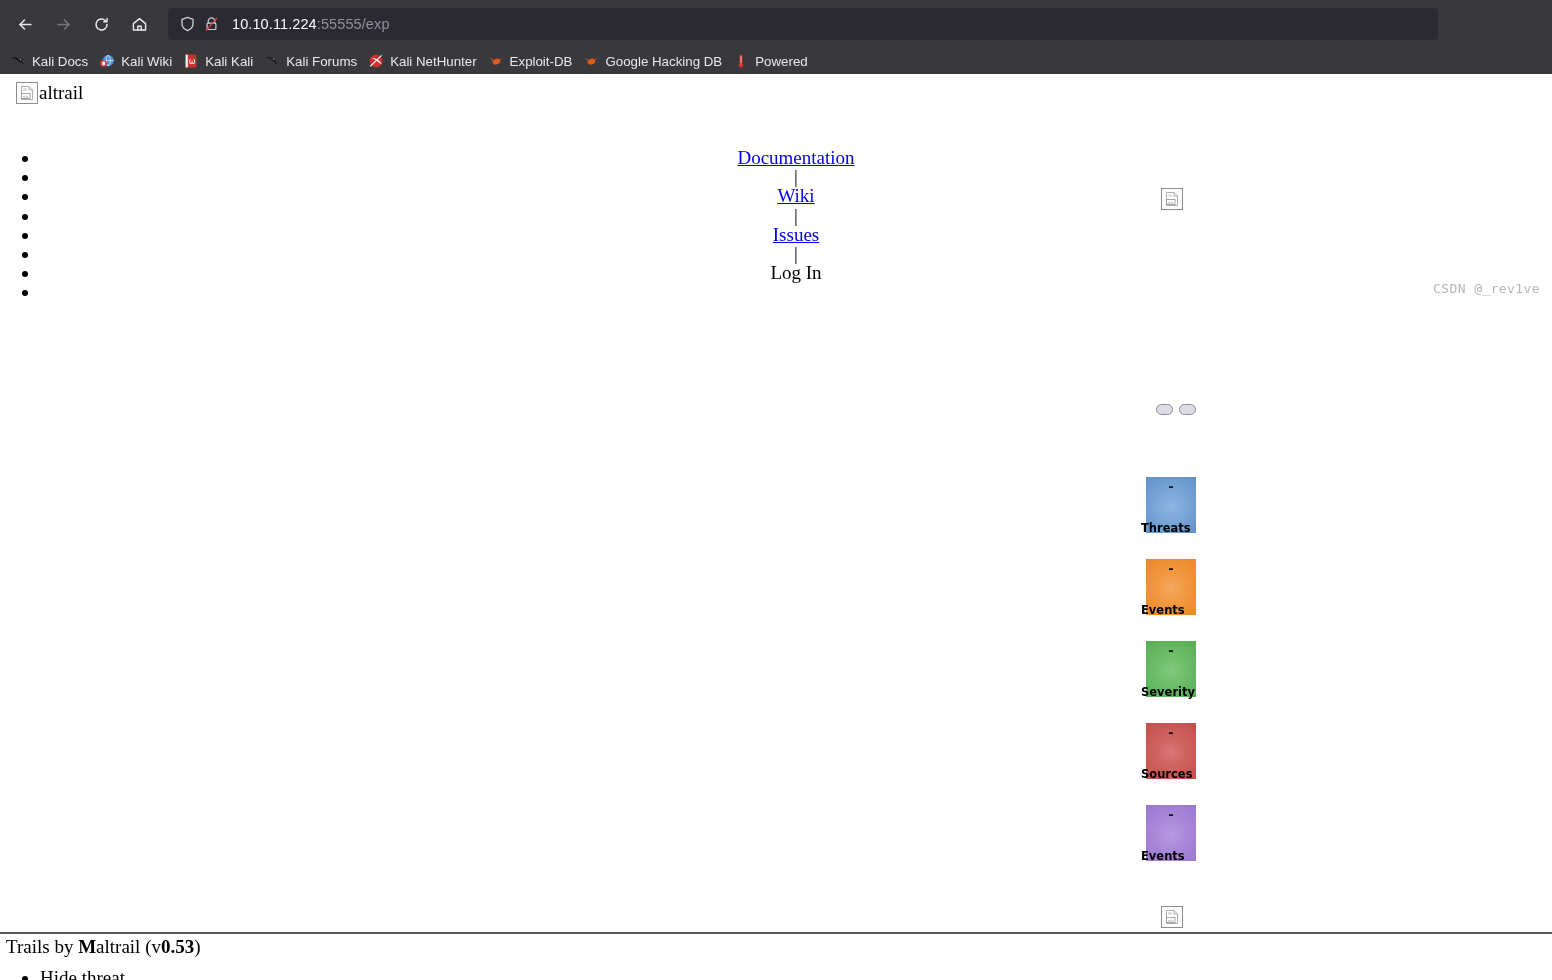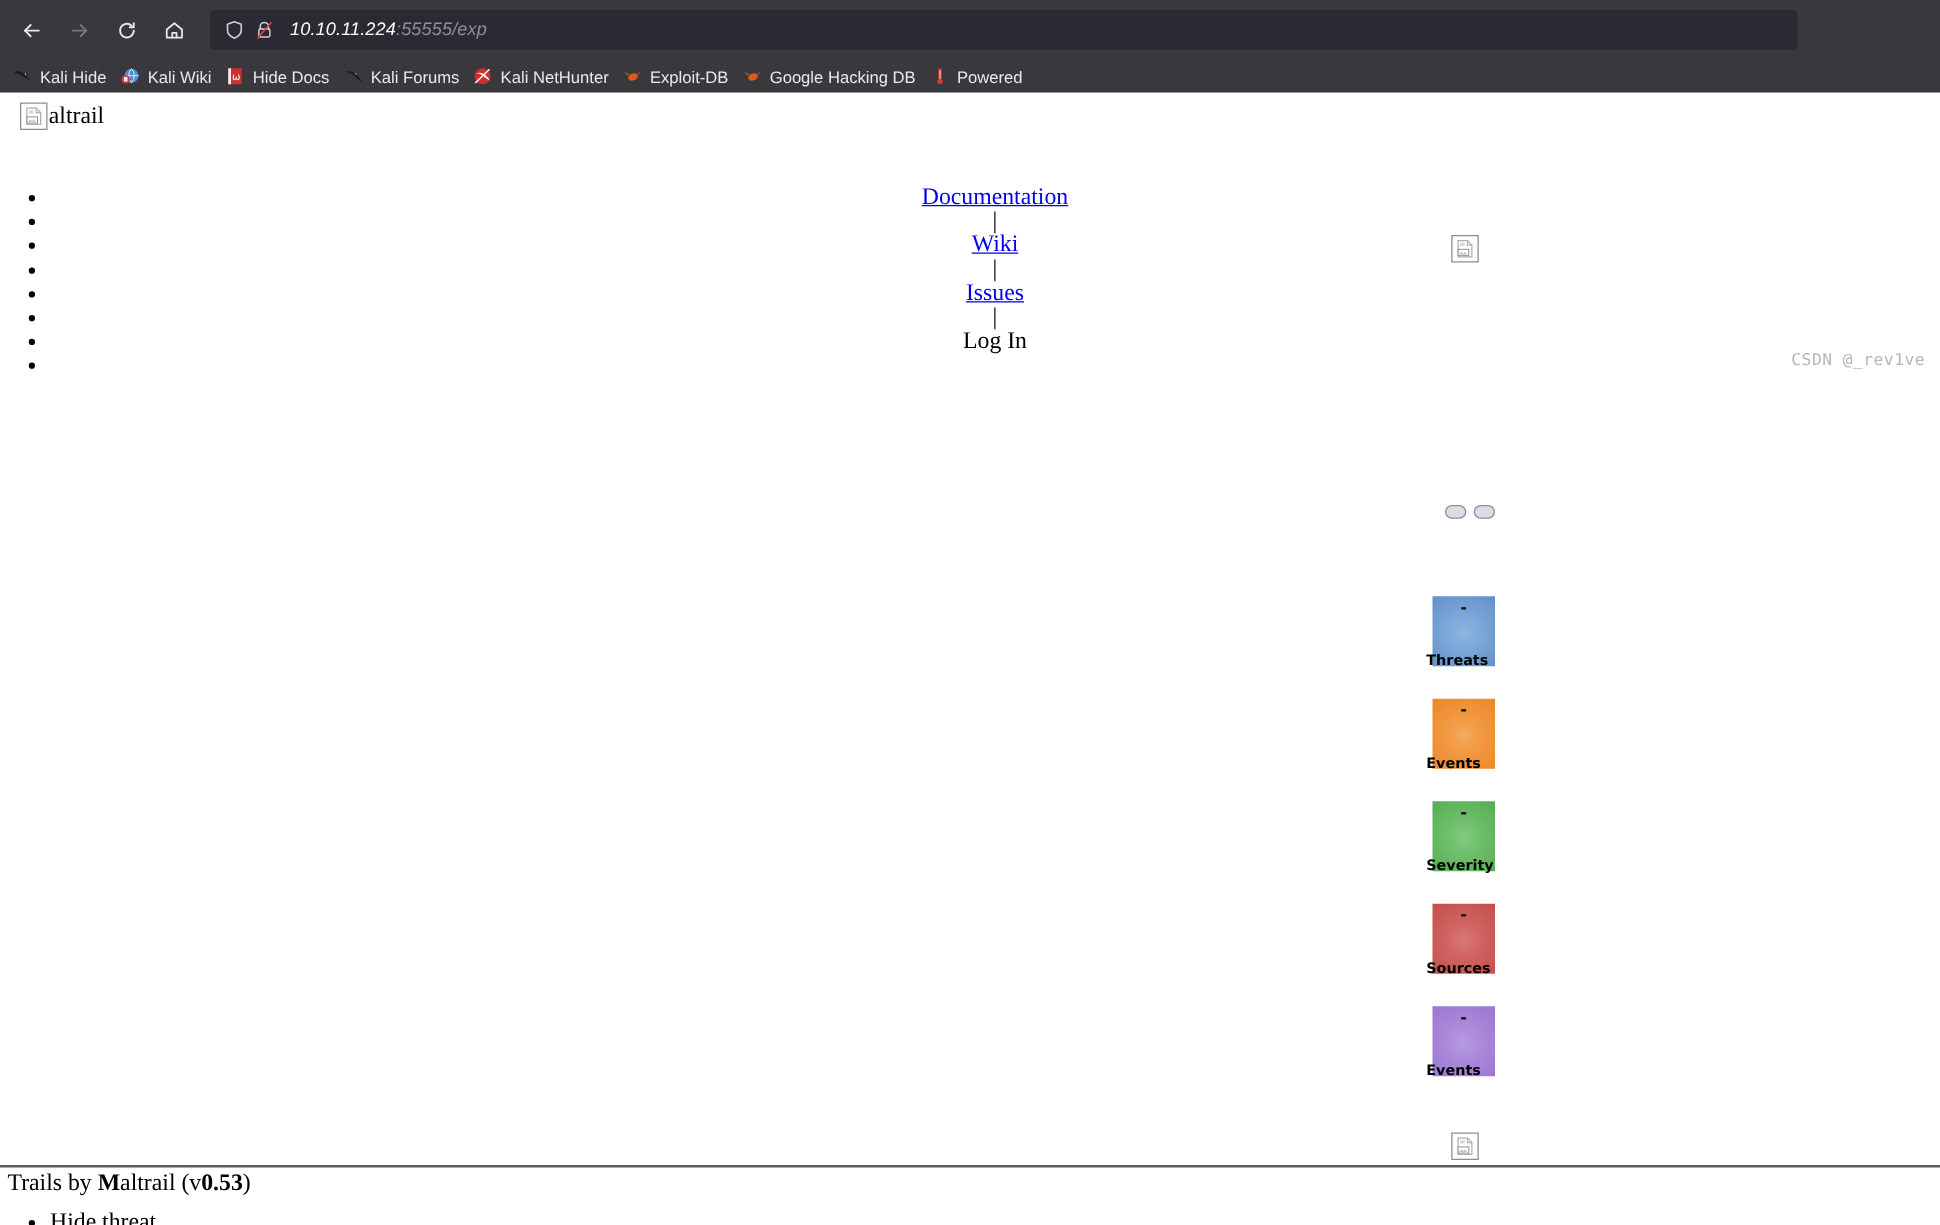--- a/index.html
+++ b/index.html
@@ -62,21 +62,20 @@
     align-items: center;
     justify-content: center;
     margin-right: 2px;
   }
   #url-text {
     font-size: 14.5px;
     color: #fbfbfe;
     margin-left: 8px;
     white-space: nowrap;
     letter-spacing: 0.1px;
-    font-style: italic;
   }
   #url-text .dim { color: #8f8f9d; }
 
   #bookmarks-bar {
     height: 26px;
     display: flex;
     align-items: center;
     padding-left: 6px;
     box-sizing: border-box;
   }
@@ -327,21 +326,21 @@
   <div id="bookmarks-bar">
 
     <div class="bm">
       <span class="bm-ico">
         <svg width="16" height="16" viewBox="0 0 16 16">
           <path d="M1 5 C4 3 7 4 9 6 C10.5 7.5 12 9 14.5 11 C12 10.5 10 9.5 8 8 C6 6.5 3.5 5.2 1 5 Z" fill="#1b1b1f"></path>
           <path d="M9.5 5.6 C11 5.2 12.6 5.8 13.6 6.8 C12.4 6.6 11 6.6 9.8 7 Z" fill="#1b1b1f"></path>
           <circle cx="10.4" cy="6.2" r="0.55" fill="#e8e8ed"></circle>
         </svg>
       </span>
-      <span class="bm-label">Kali Hide</span>
+      <span class="bm-label">Kali Docs</span>
     </div>
 
     <div class="bm">
       <span class="bm-ico">
         <svg width="16" height="16" viewBox="0 0 16 16">
           <circle cx="9.2" cy="7.6" r="5.6" fill="#4a8fd4"></circle>
           <path d="M3.6 7.6 h11.2 M9.2 2 a8 8 0 0 1 0 11.2 a8 8 0 0 1 0 -11.2" stroke="#dff0ff" stroke-width="0.8" fill="none"></path>
           <circle cx="4.6" cy="10.4" r="3.4" fill="#d63a3a"></circle>
           <rect x="3.2" y="8.6" width="2.8" height="3.6" fill="#f0f0f0" rx="0.4"></rect>
         </svg>
@@ -350,21 +349,21 @@
     </div>
 
     <div class="bm">
       <span class="bm-ico">
         <svg width="16" height="16" viewBox="0 0 16 16">
           <rect x="2.6" y="1.6" width="10.8" height="12.8" fill="#cf2e2e" rx="0.6"></rect>
           <rect x="2.6" y="1.6" width="2.2" height="12.8" fill="#f2f2f2"></rect>
           <text x="9" y="11" font-size="8" fill="#ffffff" font-family="DejaVu Sans, sans-serif" text-anchor="middle">ω</text>
         </svg>
       </span>
-      <span class="bm-label">Hide Docs</span>
+      <span class="bm-label">Kali Kali</span>
     </div>
 
     <div class="bm">
       <span class="bm-ico">
         <svg width="16" height="16" viewBox="0 0 16 16">
           <path d="M1.5 4.5 C4.5 3 8 4.5 10.5 7 C12 8.5 13.5 10.5 14.8 12.6 C12.2 11 9.8 9 7.5 7 C5.5 5.3 3.4 4.6 1.5 4.5 Z" fill="#1b1b1f"></path>
           <circle cx="9.6" cy="6.1" r="0.5" fill="#e8e8ed"></circle>
         </svg>
       </span>
       <span class="bm-label">Kali Forums</span>

